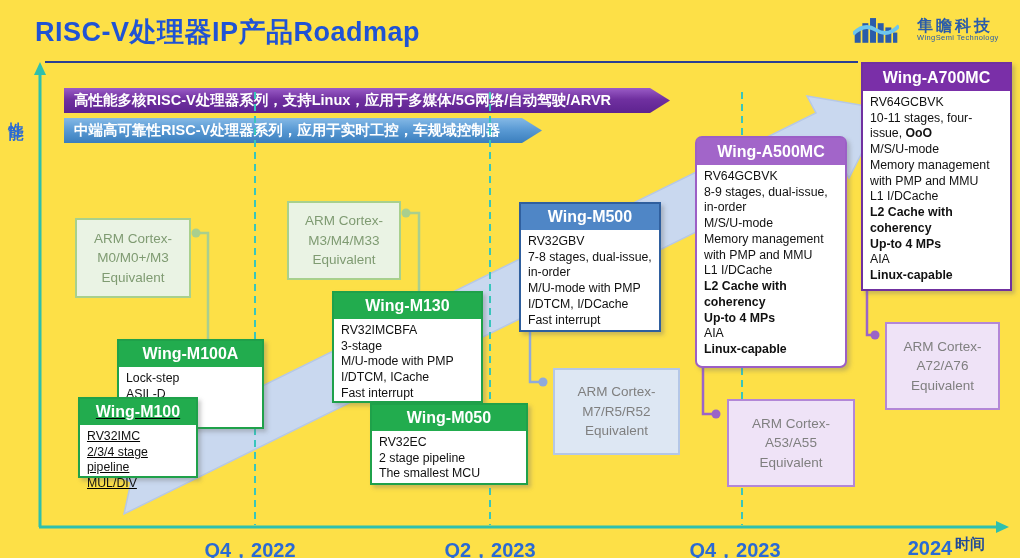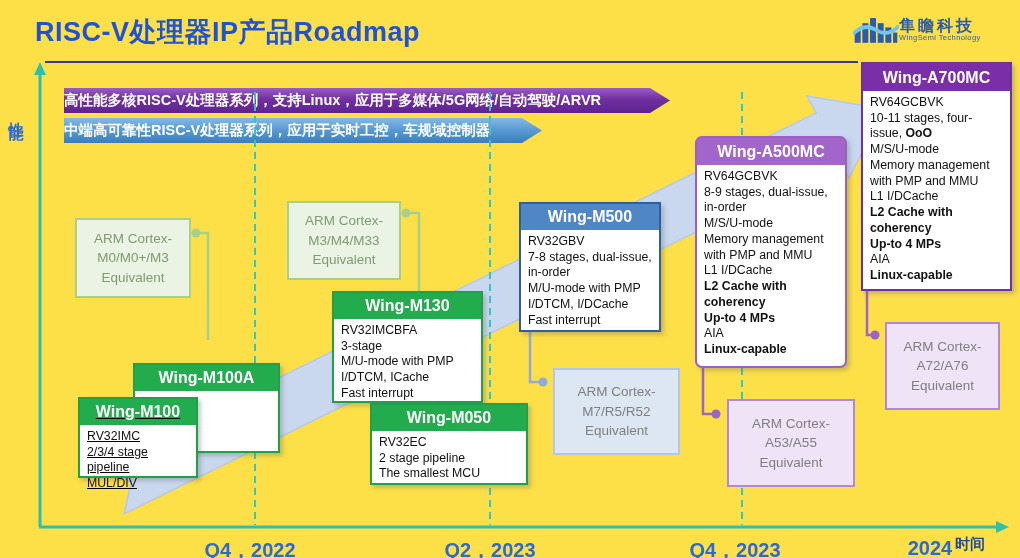--- a/index.html
+++ b/index.html
@@ -2,57 +2,57 @@
 <html><head>
 <meta charset="utf-8">
 <style>
   html,body{margin:0;padding:0;background:#fff;}
   body{font-family:"Liberation Sans","DejaVu Sans",sans-serif;}
   #stage{position:relative;width:1020px;height:558px;background:#fde047;overflow:hidden;}
 
   
   .title{position:absolute;left:35px;top:14px;font-size:27px;font-weight:bold;color:#2053d4;letter-spacing:.5px;}
   .title-underline{position:absolute;left:45px;top:61px;width:813px;height:2px;background:#2a3f92;}
-  .logo{position:absolute;left:853px;top:12px;display:flex;align-items:center;gap:0;}
+  .logo{position:absolute;left:853px;top:12px;display:flex;align-items:center;gap:18px;}
   .logo-text{display:flex;flex-direction:column;line-height:1.05;}
   .logo-name{font-size:16px;font-weight:bold;color:#2a5caa;letter-spacing:3px;}
   .logo-sub{font-size:7.5px;color:#2a5caa;letter-spacing:.4px;}
 
   
   .y-label{position:absolute;left:6px;top:110px;writing-mode:vertical-rl;font-size:15px;font-weight:bold;color:#2a6ad4;letter-spacing:4px;}
   .x-label{position:absolute;left:955px;top:535px;font-size:15px;font-weight:bold;color:#1f4898;}
   .tick{position:absolute;top:537px;font-size:20px;font-weight:bold;color:#2a6ad4;text-align:center;}
   .tick.t0{left:190px;width:120px;}
   .tick.t1{left:430px;width:120px;}
   .tick.t2{left:675px;width:120px;}
   .tick.t3{left:900px;width:60px;}
 
   
   .banner{position:absolute;height:25px;line-height:25px;color:#fff;font-weight:bold;font-size:14.5px;
-          box-sizing:border-box;white-space:nowrap;
+          padding-left:10px;box-sizing:border-box;white-space:nowrap;
           clip-path:polygon(0 0,calc(100% - 20px) 0,100% 50%,calc(100% - 20px) 100%,0 100%);
           filter:drop-shadow(0 1px 1px rgba(0,0,0,.25));}
   .banner.b0{left:64px;top:88px;width:606px;background:linear-gradient(180deg,#9a5cc6 0%,#7030a0 45%,#5e2390 100%);}
   .banner.b1{left:64px;top:118px;width:478px;background:linear-gradient(180deg,#85b9e6 0%,#5b9bd5 45%,#3a7ebd 100%);}
   .banner.b2{left:64px;top:149px;width:316px;background:linear-gradient(180deg,#52b981 0%,#2e9e5c 45%,#1f7d46 100%);}
 
   
   .pbox{position:absolute;background:#fff;box-sizing:border-box;box-shadow:3px 3px 4px rgba(110,110,110,.35);z-index:3;}
   .pbox .hd{color:#fff;font-weight:bold;font-size:16px;text-align:center;height:26px;line-height:26px;}
   .pbox .bd{font-size:12.3px;line-height:1.28;color:#111;padding:4px 7px;}
   .pbox.green{border:2px solid #1fa14a;}
   .pbox.green .hd{background:#22ac4e;}
   .pbox.blue{border:2px solid #2f5f9e;}
   .pbox.blue .hd{background:#4f86c6;}
   .pbox.violet{border:2.5px solid #9c5fc6;}
   .pbox.violet .hd{background:#a265c9;height:27px;line-height:27px;}
   .pbox.purple{border:2.5px solid #7030a0;}
   .pbox.purple .hd{background:#7a2fa8;height:27px;line-height:27px;}
 
-  #box-m100a{left:133px;top:339px;width:147px;height:90px;z-index:3;margin-top:24px;}
+  #box-m100a{left:117px;top:339px;width:147px;height:90px;z-index:3;}
   #box-m100{left:78px;top:397px;width:120px;height:81px;z-index:4;text-decoration:underline;}
   #box-m130{left:332px;top:291px;width:151px;height:112px;}
   #box-m050{left:370px;top:403px;width:158px;height:82px;}
   #box-m500{left:519px;top:202px;width:142px;height:130px;}
   #box-a500{left:695px;top:136px;width:152px;height:232px;border-radius:7px;}
   #box-a700{left:861px;top:62px;width:151px;height:229px;}
 
   
   .eqbox{position:absolute;box-sizing:border-box;display:flex;align-items:center;justify-content:center;
          text-align:center;font-size:13.5px;line-height:1.45;z-index:2;}

